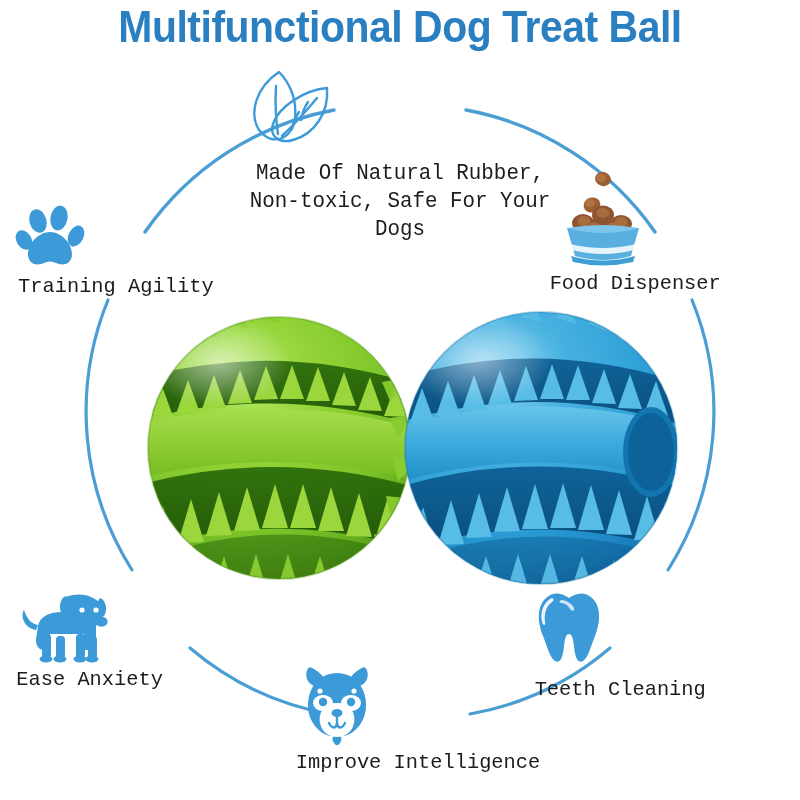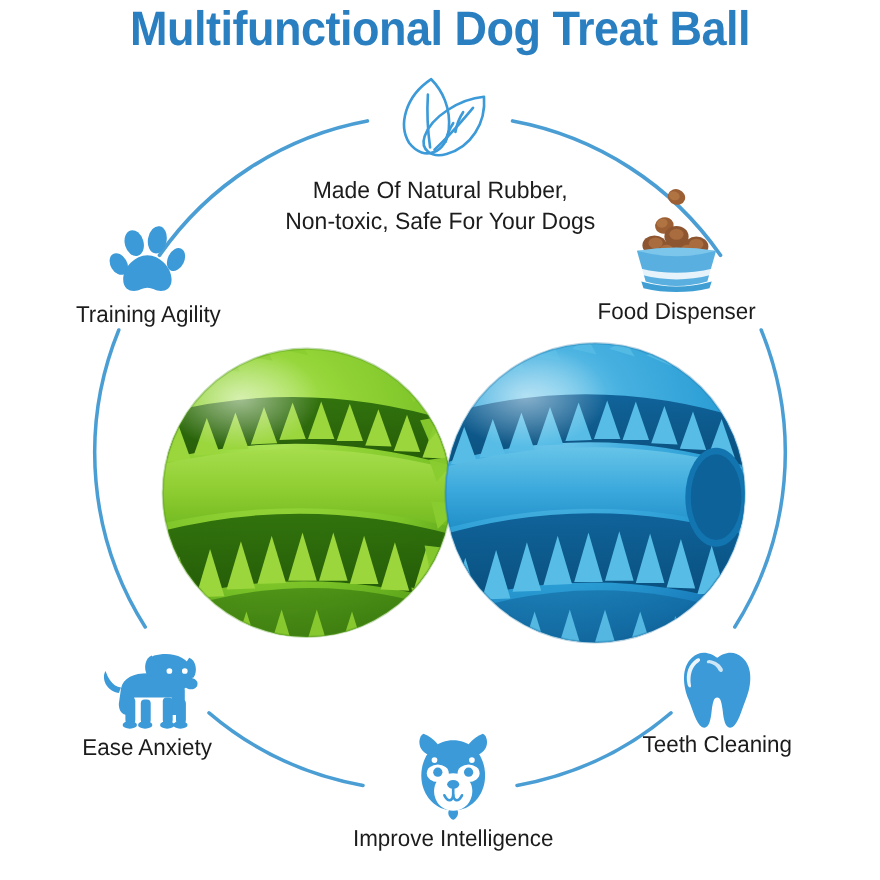--- a/index.html
+++ b/index.html
@@ -38,23 +38,24 @@
     position:absolute;
     left:0; top:300px;
     width:800px; height:290px;
   }
 
   
   .node {
     position:absolute;
     display:flex;
     flex-direction:column;
-    align-items:center;
+    align-items:flex-start;
     width:240px;
     margin-left:-120px;
+    font-family:Liberation Mono, monospace;
   }
   .node .ico {
     display:block;
     line-height:0;
   }
   .node .lbl {
     font-size:21px;
     color:#1c1c1c;
     text-align:center;
     line-height:1.18;
@@ -64,27 +65,27 @@
   }
   .node .lbl.multi { white-space:normal; }
 
   
   #node-natural  { left:400px; top:66px;  width:330px; margin-left:-165px; }
   #node-natural .lbl { font-size:21.5px; margin-top:8px; line-height:1.3; }
 
   #node-training { left:135px; top:205px; }
   #node-training .lbl { margin-top:2px; }
 
-  #node-food     { left:615px; top:170px; }
+  #node-food     { left:667px; top:170px; }
   #node-food .lbl { margin-top:2px; }
 
   #node-anxiety  { left:134px; top:586px; }
   #node-anxiety .lbl { margin-top:2px; }
 
-  #node-teeth    { left:652px; top:588px; }
+  #node-teeth    { left:652px; top:588px;gap:12px; }
   #node-teeth .lbl { margin-top:0px; }
 
   #node-intel    { left:412px; top:663px; }
   #node-intel .lbl { margin-top:4px; }
 </style>
 </head>
 <body>
 
 <div class="title">Multifunctional Dog Treat Ball</div>
 

